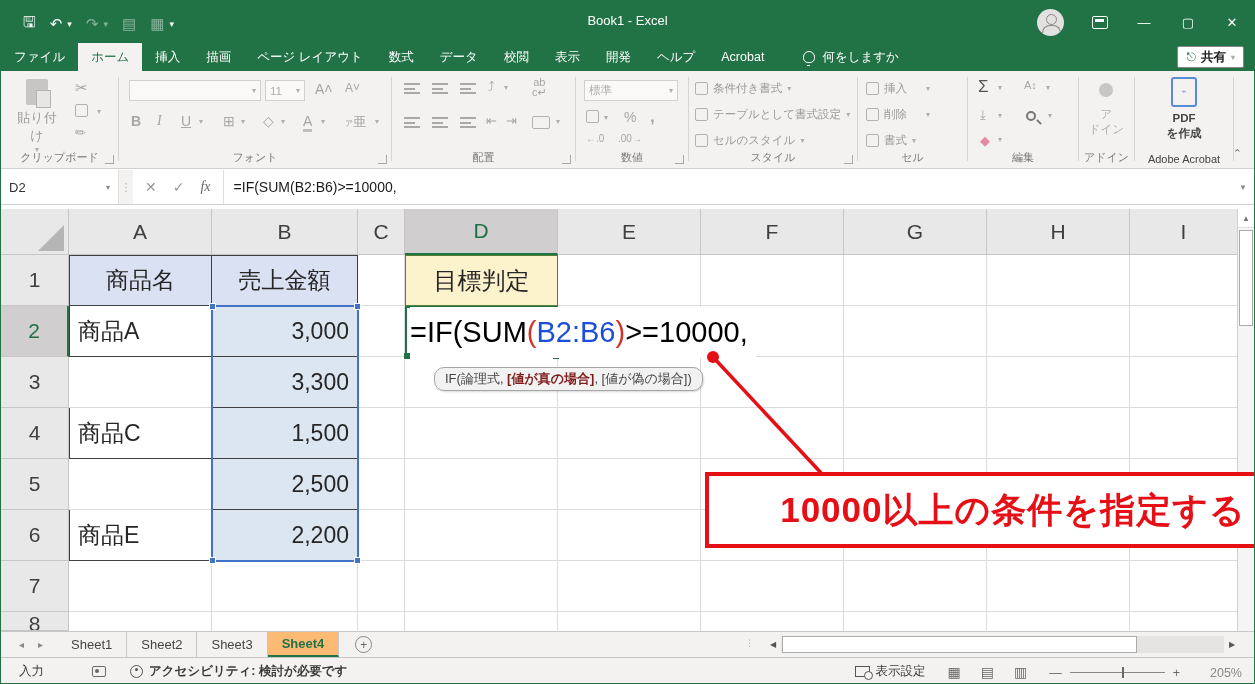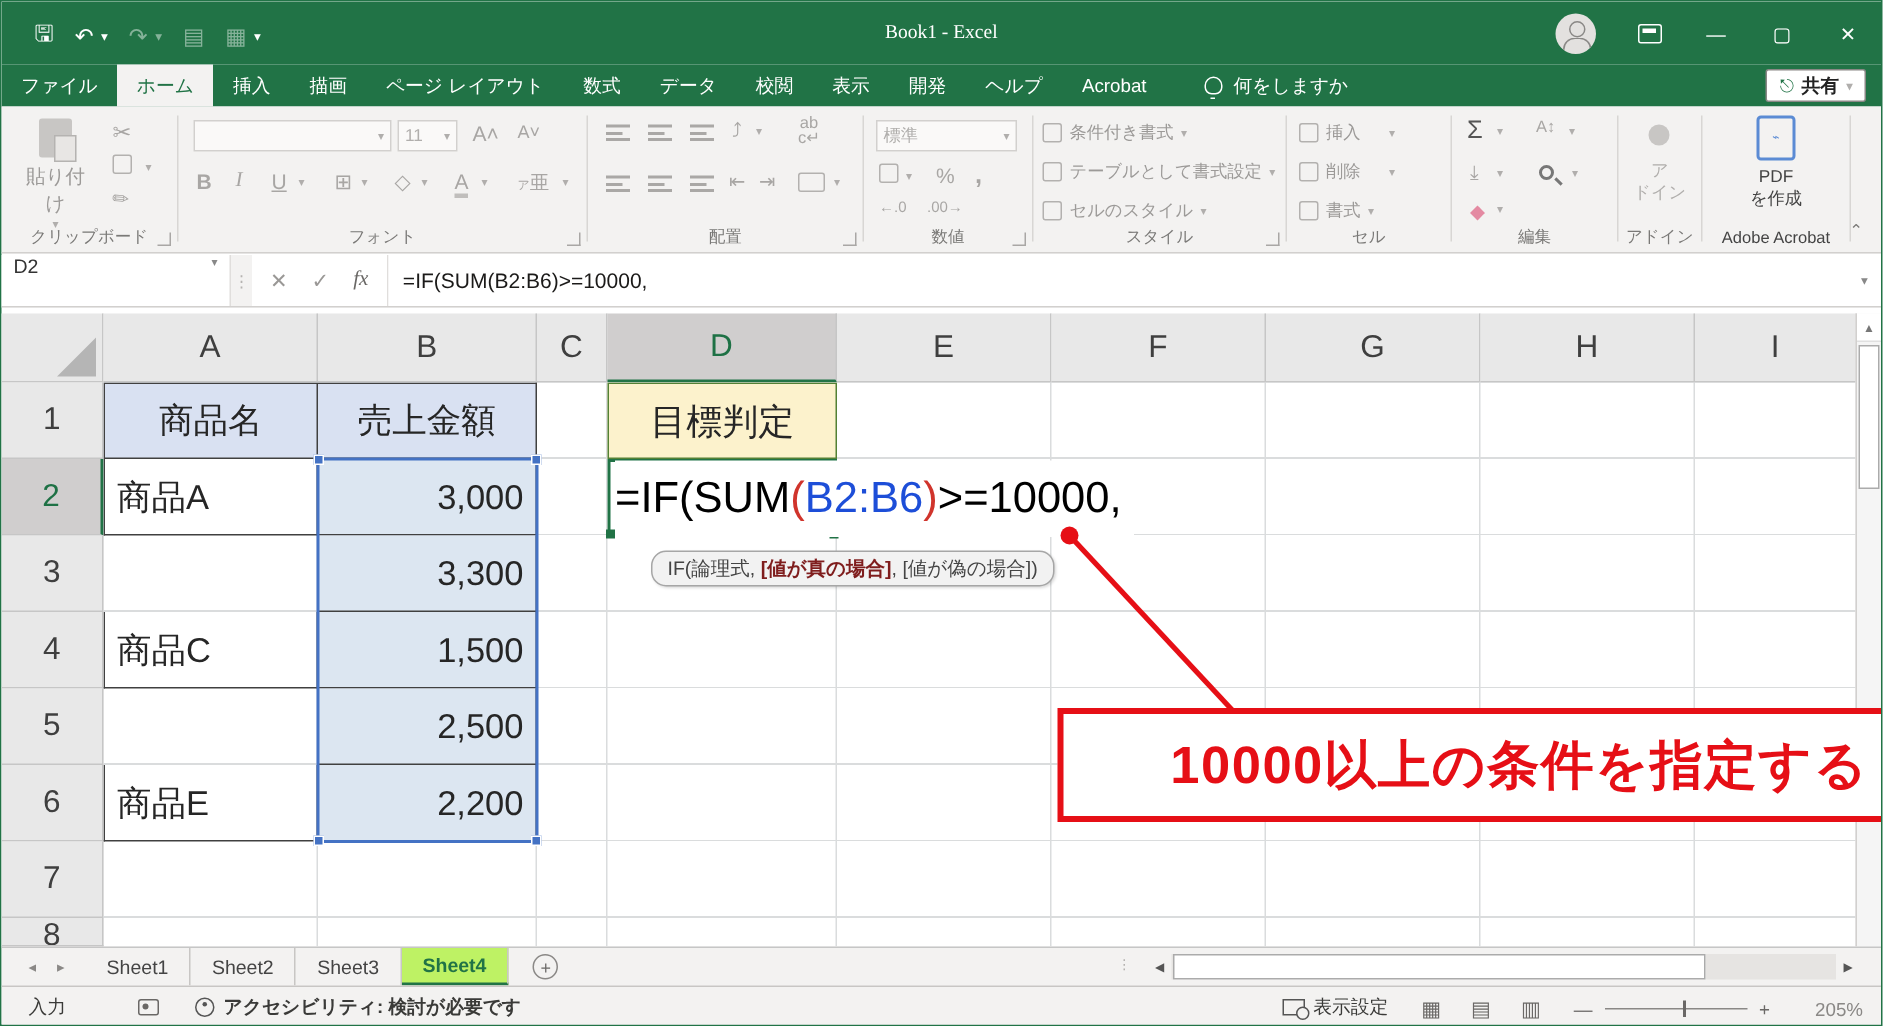--- a/index.html
+++ b/index.html
@@ -6,21 +6,21 @@
   html,body { width:1255px; height:684px; }
   body {
     position:relative; font-family:"Liberation Sans", sans-serif;
     border:1px solid #217346; background:#fff; overflow:hidden;
   }
   
   .titlebar { position:absolute; left:0; top:0; width:1253px; height:42px; background:#217346; color:#fff; }
   .qat { position:absolute; left:22px; top:10px; display:flex; align-items:center; gap:14px; font-size:15px; }
   .qat .dim { opacity:.45; }
   .qat .sm { font-size:9px; margin-left:-9px; }
-  .win-title { position:absolute; left:0; right:0; top:12px; text-align:center; font-size:13px;font-family:Liberation Serif, serif; }
+  .win-title { position:absolute; left:0; right:0; top:12px; text-align:center; font-size:13px; }
   .win-ctrls { position:absolute; right:0; top:0; height:42px; display:flex; align-items:center; }
   .win-ctrls .btn { width:44px; height:42px; display:flex; align-items:center; justify-content:center; font-size:13px; }
   .avatar { width:27px; height:27px; border-radius:50%; background:#e3e1df; margin-right:14px; position:relative; overflow:hidden; }
   .avatar:before { content:""; position:absolute; left:9px; top:5px; width:9px; height:9px; border-radius:50%; border:1.5px solid #8a8886; }
   .avatar:after  { content:""; position:absolute; left:5px; top:16px; width:17px; height:12px; border-radius:8px 8px 0 0; border:1.5px solid #8a8886; border-bottom:none; }
   .ribopt { width:16px; height:13px; border:1.5px solid #fff; border-radius:2px; position:relative; }
   .ribopt:before { content:""; position:absolute; left:2px; top:2px; width:9px; height:3px; background:#fff; }
   
   .tabrow { position:absolute; left:0; top:42px; width:1253px; height:28px; background:#217346; display:flex; align-items:stretch; color:#fff; font-size:12.5px; }
   .rtab { padding:0 13px; display:flex; align-items:center; white-space:nowrap; }
@@ -45,21 +45,21 @@
   .bar3 { width:16px; height:11px; border-top:2px solid #aaa8a6; border-bottom:2px solid #aaa8a6; position:relative; }
   .bar3:after { content:""; position:absolute; left:0; top:3px; width:11px; height:2px; background:#aaa8a6; }
   .paste-ic { width:22px; height:26px; background:#c8c6c4; border-radius:2px; position:relative; margin:0 auto; }
   .paste-ic:after { content:""; position:absolute; right:-3px; bottom:-3px; width:13px; height:16px; background:#e8e6e4; border:1px solid #b5b3b1; }
   .pdf-ic { width:26px; height:30px; border:2px solid #5b8bd4; border-radius:3px; position:relative; color:#5b8bd4; font-size:8px; text-align:center; line-height:26px; }
   .mag { width:10px; height:10px; border:2px solid #777; border-radius:50%; position:relative; display:inline-block; }
   .mag:after { content:""; position:absolute; left:8px; top:8px; width:6px; height:2px; background:#777; transform:rotate(45deg); }
   .collapse { position:absolute; right:12px; bottom:8px; color:#7a7977; font-size:11px; }
   
   .fbar { position:absolute; left:0; top:169px; width:1253px; height:35px; background:#f3f2f1; border-bottom:1px solid #d2d0ce; display:flex; align-items:stretch; }
-  .namebox { width:153px; background:#fff; border-right:1px solid #e0dedc; display:flex; padding:0 8px; font-size:13px; color:#333; }
+  .namebox { width:118px; background:#fff; border-right:1px solid #e0dedc; display:flex; align-items:center; padding:0 8px; font-size:13px; color:#333; }
   .namebox .chev { margin-left:auto; color:#888; }
   .fdots { width:14px; display:flex; align-items:center; justify-content:center; color:#b5b3b1; font-size:11px; letter-spacing:0; }
   .fbtns { display:flex; align-items:center; gap:16px; padding:0 12px; background:#fff; border-right:1px solid #e0dedc; color:#9a9896; font-size:14px; }
   .fx { font-family:"Liberation Serif", serif; font-style:italic; color:#6a6866; }
   .finput { flex:1; background:#fff; display:flex; align-items:center; padding:0 10px; font-size:14px; color:#1b1a19; }
   .fexpand { width:22px; background:#fff; display:flex; align-items:center; justify-content:center; color:#888; font-size:9px; }
   
   .grid { position:absolute; left:0; top:208px; width:1253px; height:422px; background:#fff; }
   .corner { position:absolute; left:0; top:0; width:68px; height:46px; background:#e8e8e8; border-right:1px solid #c6c6c6; border-bottom:1px solid #c6c6c6; }
   .corner:after { content:""; position:absolute; right:4px; bottom:3px; border-left:26px solid transparent; border-bottom:26px solid #b5b5b5; }
@@ -90,21 +90,21 @@
   .vsb .thumb { position:absolute; left:1px; top:21px; width:14px; height:96px; background:#fff; border:1px solid #ababab; }
   
   .ann-svg { position:absolute; left:0; top:0; width:1255px; height:684px; pointer-events:none; }
   .ann-box { position:absolute; left:704px; top:471px; width:616px; height:76px; border:4px solid #e60f16; background:#fff; display:flex; align-items:center; justify-content:center; }
   .ann-text { color:#e60f16; font-size:35px; font-weight:bold; letter-spacing:1px; white-space:nowrap; }
   
   .tabstrip { position:absolute; left:0; top:630px; width:1253px; height:26px; background:#f3f2f1; border-top:1px solid #c6c6c6; display:flex; align-items:stretch; font-size:13px; color:#444; }
   .nav { display:flex; align-items:center; gap:14px; padding:0 14px 0 18px; color:#8a8886; font-size:10px; }
   .stab { display:flex; align-items:center; padding:0 14px; border-right:1px solid #c8c6c4; }
   .stab:first-of-type { border-left:1px solid #c8c6c4; }
-  .stab.active { background:#bef264; color:#217346; font-weight:bold; border-bottom:2px solid #217346; }
+  .stab.active { background:#fdba74; color:#217346; font-weight:bold; border-bottom:2px solid #217346; }
   .addsheet { width:17px; height:17px; border:1px solid #8a8886; border-radius:50%; color:#6a6866; font-size:12px; display:flex; align-items:center; justify-content:center; margin:4px 0 0 16px; }
   .hsb { position:absolute; right:14px; top:3px; width:475px; height:19px; display:flex; align-items:center; }
   .hsb .harr { width:16px; height:17px; background:#f3f2f1; text-align:center; font-size:8px; color:#555; line-height:17px; }
   .hsb .track { flex:1; height:17px; background:#e6e4e2; position:relative; }
   .hsb .hthumb { position:absolute; left:1px; top:0; width:355px; height:17px; background:#fff; border:1px solid #ababab; }
   .stripdots { position:absolute; right:500px; top:6px; color:#b0aeac; font-size:9px; letter-spacing:0; }
   
   .statusbar { position:absolute; left:0; top:656px; width:1253px; height:27px; background:#f3f2f1; border-top:1px solid #c8c6c4; display:flex; align-items:center; font-size:12.5px; color:#3a3a38; }
   .sb-mode { margin-left:18px; }
   .macro-ic { width:14px; height:11px; border:1.5px solid #6a6866; border-radius:2px; margin-left:48px; position:relative; }
@@ -312,21 +312,21 @@
     <span style="position:absolute;left:20px;top:12px;width:14px;height:14px;border-radius:50%;background:#c8c6c4;"></span>
     <div style="position:absolute;left:0;right:0;top:36px;text-align:center;font-size:11.5px;line-height:15px;color:#b0aeac;">ア<br>ドイン</div>
     <div class="glabel">アドイン</div>
   </div>
   <div class="gdiv" style="left:1133px;"></div>
 
   <div class="group" style="left:1134px;width:98px;">
     <div style="position:absolute;left:0;right:0;top:6px;display:flex;justify-content:center;">
       <div class="pdf-ic">⌁</div>
     </div>
-    <div style="position:absolute;left:0;right:0;top:40px;text-align:center;font-size:11.5px;line-height:15px;color:#444;">
+    <div style="position:absolute;left:0;right:0;top:40px;text-align:center;font-size:11.5px;line-height:15px;color:#444;font-weight:bold;">
       <span>PDF</span><br><span>を作成</span>
     </div>
     <div class="glabel" style="color:#444;">Adobe Acrobat</div>
   </div>
   <div class="gdiv" style="left:1232px;"></div>
   <span class="collapse">⌃</span>
 </div>
 
 <div class="fbar">
   <div class="namebox">

